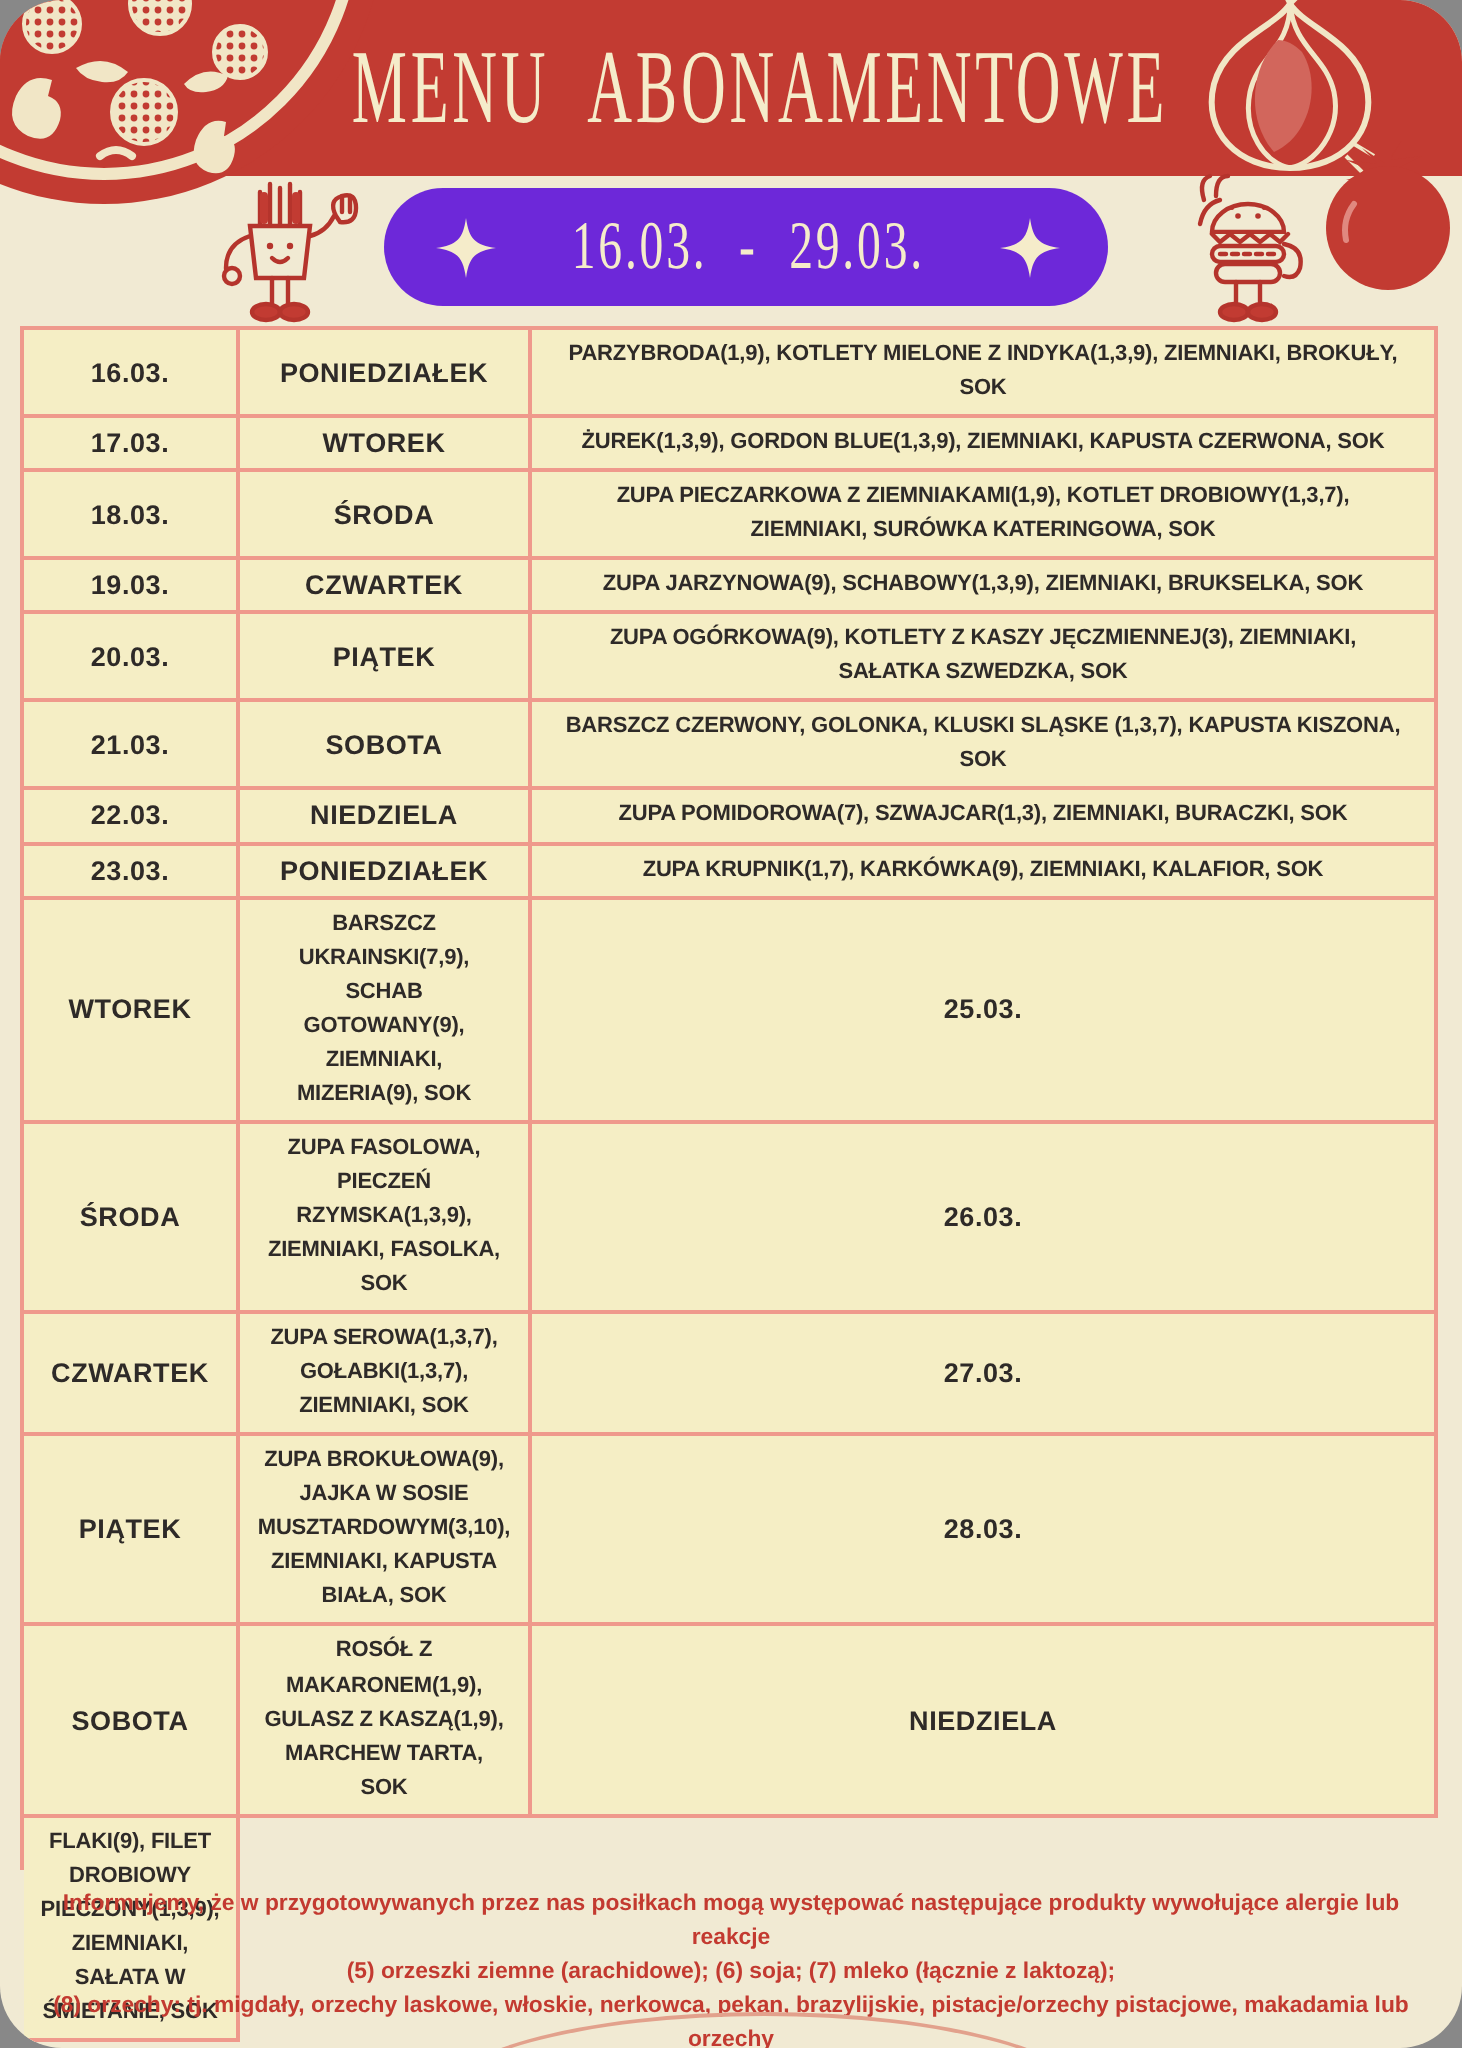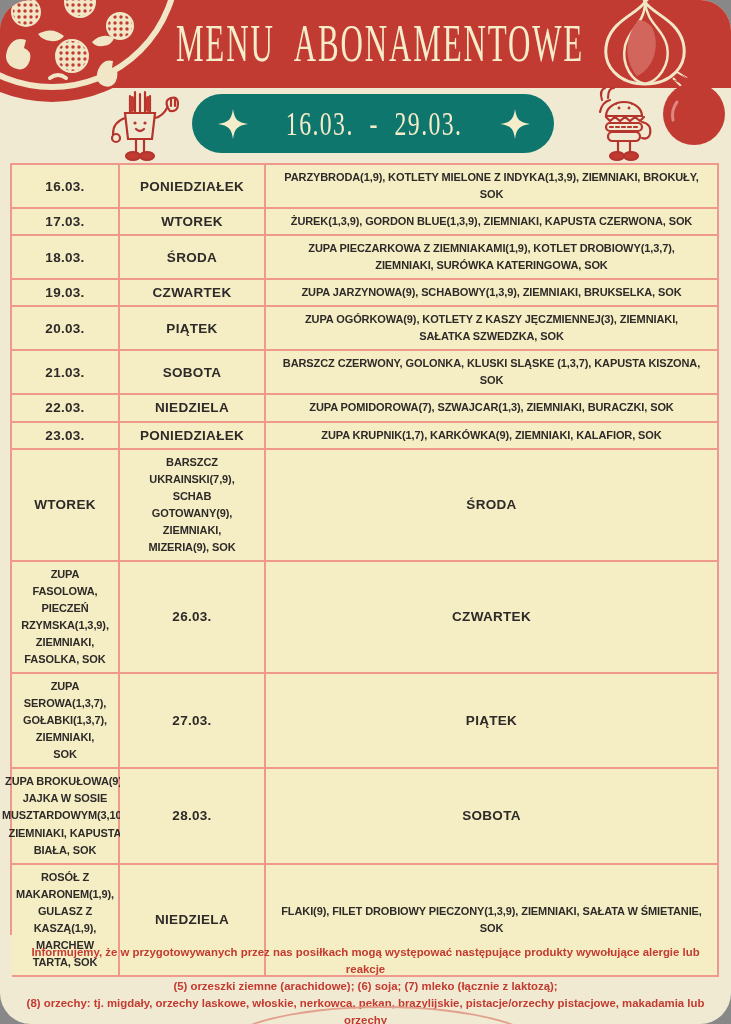--- a/index.html
+++ b/index.html
@@ -13,21 +13,21 @@
   .band{position:absolute;left:0;top:0;width:731px;height:88px;background:#c23b32;}
   .title{
     position:absolute;left:150px;top:14px;width:460px;height:58px;
     display:flex;align-items:center;justify-content:center;
     color:#f5ecca;font-family:"Liberation Serif",serif;font-size:50px;font-weight:normal;
     white-space:nowrap;transform:scaleX(0.62) scaleY(1.05);transform-origin:center;
     letter-spacing:3px;word-spacing:18px;
   }
   .pill{
     position:absolute;left:192px;top:94px;width:362px;height:59px;
-    background:#0f766e;border-radius:30px;
+    background:#6d28d9;border-radius:30px;
     display:flex;align-items:center;justify-content:space-between;
     padding:0 26px;box-sizing:border-box;
   }
   .pill-date{
     color:#f5ecca;font-family:"Liberation Serif",serif;font-size:34px;
     white-space:nowrap;transform:scaleX(0.70);transform-origin:center;
     letter-spacing:2px;word-spacing:12px;
   }
   .sparkle{width:30px;height:30px;flex:0 0 auto;}
   
@@ -184,20 +184,21 @@
     <div class="cell day-cell">NIEDZIELA</div>
     <div class="cell menu-cell">ZUPA POMIDOROWA(7), SZWAJCAR(1,3), ZIEMNIAKI, BURACZKI, SOK</div>
 
     <div class="cell date-cell">23.03.</div>
     <div class="cell day-cell">PONIEDZIAŁEK</div>
     <div class="cell menu-cell">ZUPA KRUPNIK(1,7), KARKÓWKA(9), ZIEMNIAKI, KALAFIOR, SOK</div>
 
     <div class="cell day-cell">WTOREK</div>
     <div class="cell menu-cell">BARSZCZ UKRAINSKI(7,9), SCHAB GOTOWANY(9), ZIEMNIAKI, MIZERIA(9), SOK</div>
 
+    <div class="cell date-cell">25.03.</div>
     <div class="cell day-cell">ŚRODA</div>
     <div class="cell menu-cell">ZUPA FASOLOWA, PIECZEŃ RZYMSKA(1,3,9), ZIEMNIAKI, FASOLKA, SOK</div>
 
     <div class="cell date-cell">26.03.</div>
     <div class="cell day-cell">CZWARTEK</div>
     <div class="cell menu-cell">ZUPA SEROWA(1,3,7), GOŁABKI(1,3,7), ZIEMNIAKI, SOK</div>
 
     <div class="cell date-cell">27.03.</div>
     <div class="cell day-cell">PIĄTEK</div>
     <div class="cell menu-cell">ZUPA BROKUŁOWA(9), JAJKA W SOSIE MUSZTARDOWYM(3,10), ZIEMNIAKI, KAPUSTA BIAŁA, SOK</div>

